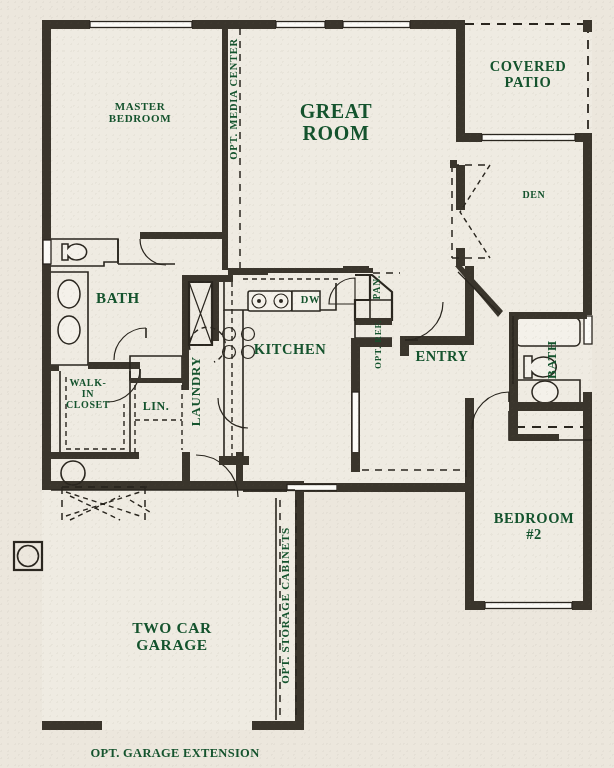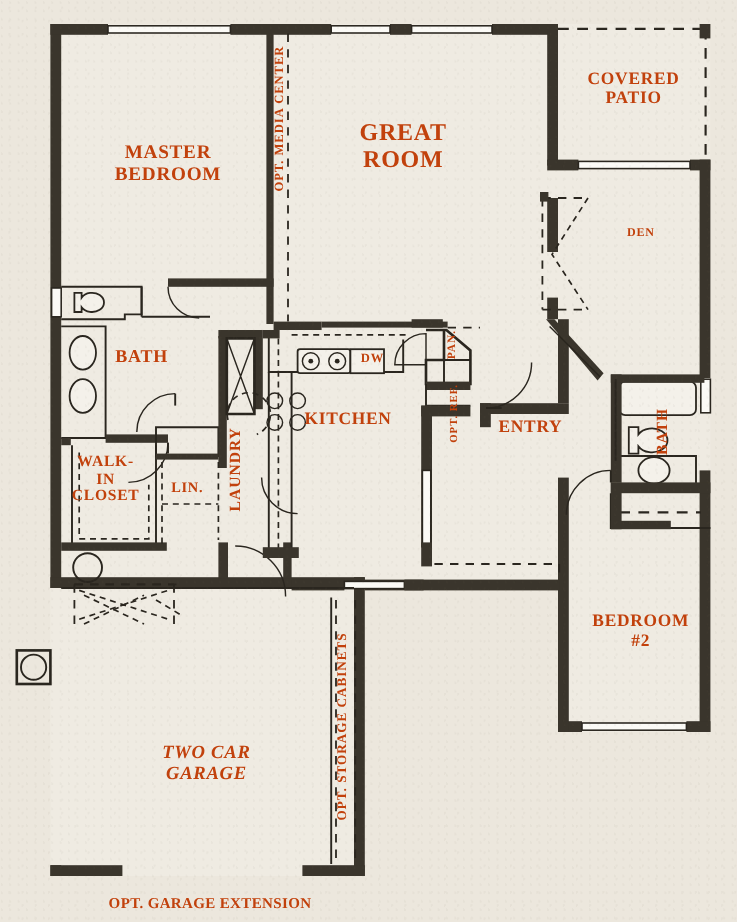--- a/index.html
+++ b/index.html
@@ -1,19 +1,19 @@
 <!DOCTYPE html>
 <html><head>
 <meta charset="utf-8">
 <style>
   html,body{margin:0;padding:0;background:#ece7dd;}
   body{font-family:"Liberation Serif", serif;}
   #plan-wrap{position:relative;width:614px;height:768px;background:#ece7dd;overflow:hidden;}
   #plan-svg{position:absolute;left:0;top:0;width:614px;height:768px;}
-  .lbl{position:absolute;color:#c2410c;font-family:"Liberation Serif", serif;font-weight:bold;
+  .lbl{position:absolute;color:#14532d;font-family:"Liberation Serif", serif;font-weight:bold;
        letter-spacing:.6px;text-align:center;line-height:1.12;white-space:pre-line;}
   .vert{writing-mode:vertical-rl;transform:rotate(180deg);white-space:nowrap;letter-spacing:.8px;}
   .grain{position:absolute;inset:0;pointer-events:none;opacity:.05;
      background-image:radial-gradient(circle at 20% 30%, #7a7260 0 1px, transparent 1px),
                       radial-gradient(circle at 70% 60%, #7a7260 0 1px, transparent 1px);
      background-size:7px 7px, 11px 11px;}
 </style>
 </head>
 <body>
 
@@ -254,36 +254,36 @@
       <path class="dash2" d="M373,273 L400,273"></path>
       <path class="dash2" d="M466,470 L466,478"></path>
     </g>
 
     <g>
       <rect class="thin2" x="14" y="542" width="28" height="28"></rect>
       <circle class="thin" cx="28" cy="556" r="10.5"></circle>
     </g>
   </svg>
 
-  <div class="lbl" style="left:60px;top:100px;width:160px;font-size:16px;margin-top:19px;">MASTER
+  <div class="lbl" style="left:60px;top:100px;width:160px;font-size:11px;">MASTER
 BEDROOM</div>
   <div class="lbl" style="left:266px;top:100px;width:140px;font-size:20px;">GREAT
 ROOM</div>
   <div class="lbl" style="left:453px;top:58px;width:150px;font-size:14.5px;">COVERED
 PATIO</div>
   <div class="lbl" style="left:484px;top:189px;width:100px;font-size:10px;">DEN</div>
   <div class="lbl" style="left:63px;top:290px;width:110px;font-size:15px;">BATH</div>
   <div class="lbl" style="left:220px;top:341px;width:140px;font-size:14.5px;text-align:center;">KITCHEN</div>
   <div class="lbl" style="left:382px;top:310px;width:120px;font-size:14.5px;margin-top:38px;">ENTRY</div>
-  <div class="lbl" style="left:48px;top:377px;width:80px;font-size:13px;">WALK-
+  <div class="lbl" style="left:48px;top:377px;width:80px;font-size:10px;">WALK-
 IN
 CLOSET</div>
   <div class="lbl" style="left:469px;top:510px;width:130px;font-size:14.5px;">BEDROOM
 #2</div>
-  <div class="lbl" style="left:92px;top:619px;width:160px;font-size:15.5px;font-style:italic;">TWO CAR
+  <div class="lbl" style="left:92px;top:619px;width:160px;font-size:15.5px;">TWO CAR
 GARAGE</div>
 
   <div class="lbl vert" style="left:228px;top:38px;font-size:10.5px;">OPT. MEDIA CENTER</div>
   <div class="lbl vert" style="left:189px;top:356px;font-size:13px;">LAUNDRY</div>
   <div class="lbl vert" style="left:372px;top:275px;font-size:9.5px;">PAN.</div>
   <div class="lbl vert" style="left:374px;top:320px;font-size:9px;line-height:1.05;">OPT.
 REF.</div>
   <div class="lbl vert" style="left:545px;top:340px;font-size:13px;">BATH</div>
   <div class="lbl vert" style="left:279px;top:527px;font-size:11px;">OPT. STORAGE CABINETS</div>
 

